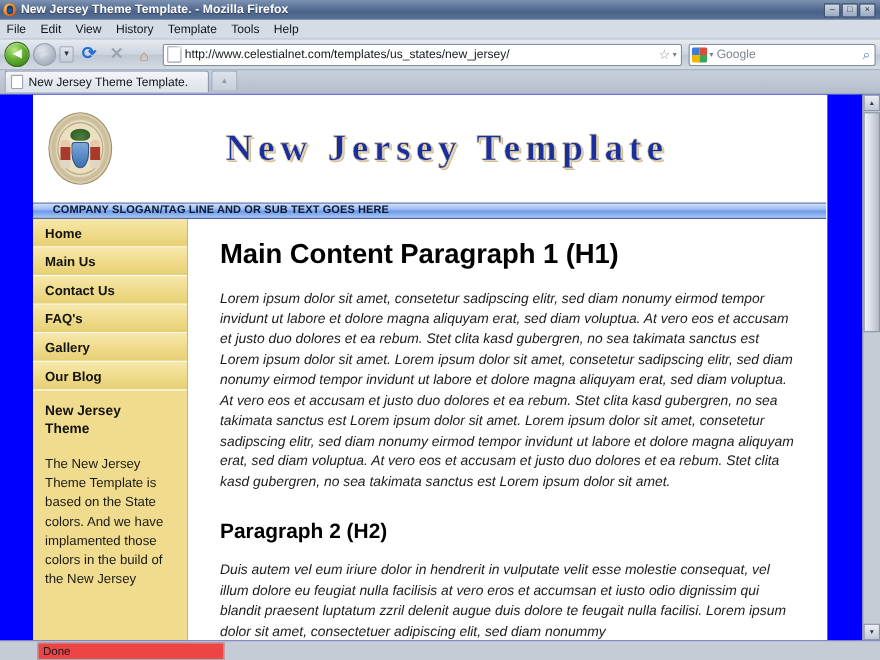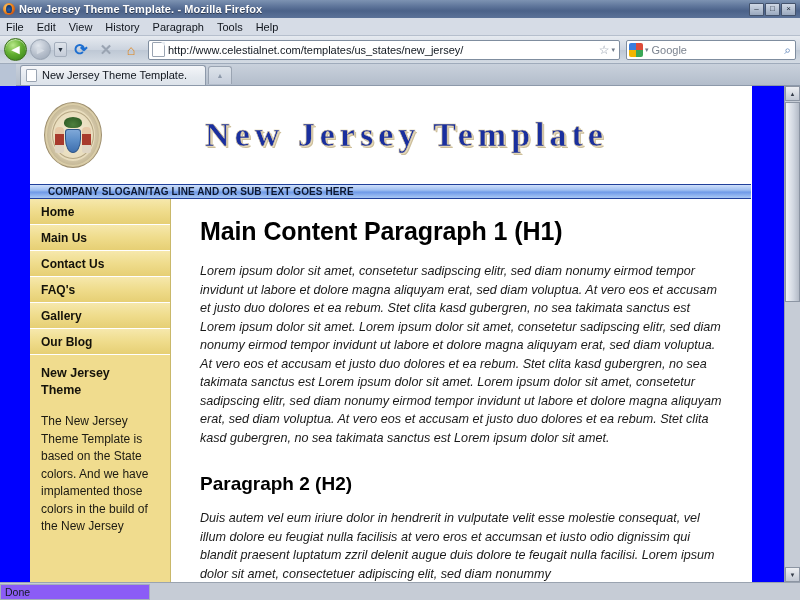--- a/index.html
+++ b/index.html
@@ -132,21 +132,21 @@
   .g-logo i { display: block; }
   .search-caret { font-size: 7px; color: #6f7a88; margin: 0 3px 0 1px; }
   .search-text { flex: 1 1 auto; font-size: 11px; color: #7b838f; }
   .search-mag { font-size: 12px; color: #5d83b8; margin-right: 2px; }
 
   
   .tabstrip {
     height: 22px;
     background: linear-gradient(to bottom,#c9d1dc,#b3bdcb);
     border-bottom: 1px solid #8d99aa;
-    display: flex; align-items: center; padding-left: 4px; margin-left: 16px;
+    display: flex; align-items: flex-start; padding-left: 4px;
   }
   .tab {
     height: 20px; min-width: 186px;
     background: linear-gradient(to bottom,#f4f6f9 0%,#e3e8ee 60%,#dde3ea 100%);
     border: 1px solid #8d99aa; border-bottom: none;
     border-radius: 3px 3px 0 0;
     display: flex; align-items: center; padding: 0 6px 0 5px; gap: 5px;
   }
   .tab-favicon {
     width: 11px; height: 13px; background: #fff;
@@ -307,24 +307,24 @@
   }
 
   
   .statusbar {
     height: 18px; flex: 0 0 18px;
     background: #c6ccd6;
     border-top: 1px solid #9aa3b0;
     display: flex; align-items: center;
   }
   .status-box {
-    width: 150px; height: 16px; background: #8b5cf6;
+    width: 170px; height: 16px; background: #ef4444;
     border: 1px solid #a6aebb;
     display: flex; align-items: center; padding-left: 4px;
-    font-size: 10.5px; color: #141a22;
+    font-size: 10.5px; color: #141a22; margin-left: 34px;
   }
   .status-rest { flex: 1 1 auto; }
 </style>
 </head>
 <body>
 
 <div id="app">
 
   <div class="titlebar">
     <div class="title-ico"></div>
@@ -335,21 +335,21 @@
       <div class="winbtn">□</div>
       <div class="winbtn">×</div>
     </div>
   </div>
 
   <div class="menubar">
     <div class="menu-item">File</div>
     <div class="menu-item">Edit</div>
     <div class="menu-item">View</div>
     <div class="menu-item">History</div>
-    <div class="menu-item">Paragraph</div>
+    <div class="menu-item">Template</div>
     <div class="menu-item">Tools</div>
     <div class="menu-item">Help</div>
   </div>
 
   <div class="navbar">
     <div class="nav-back">◀</div>
     <div class="nav-fwd">▶</div>
     <div class="nav-dd">▼</div>
     <div class="nav-ico ico-reload">⟳</div>
     <div class="nav-ico ico-stop">✕</div>

